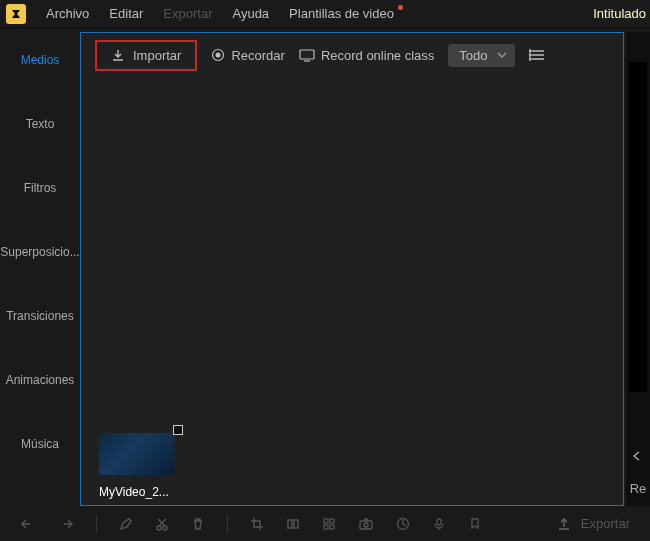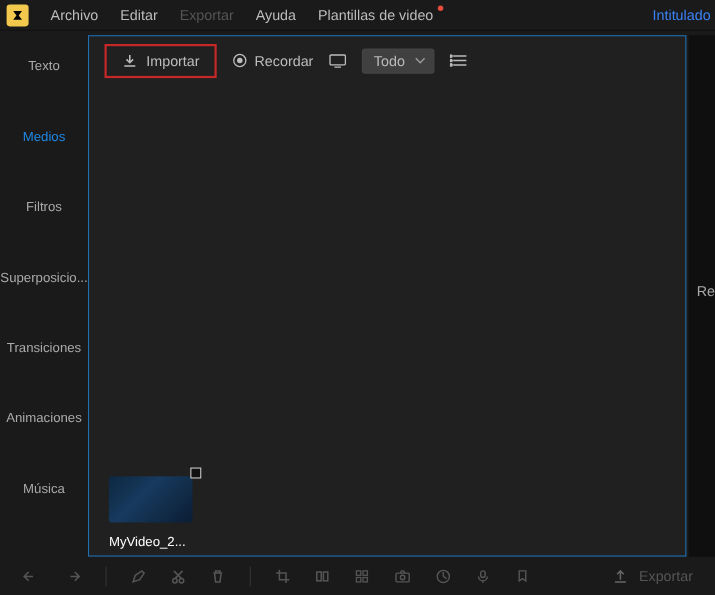--- a/index.html
+++ b/index.html
@@ -43,21 +43,21 @@
     position: absolute;
     top: -1px; right: 1px;
     width: 5px; height: 5px;
     background: #e74c3c;
     border-radius: 50%;
   }
   .project-title {
     position: absolute;
     right: 4px;
     top: 6px;
-    color: #3b82f6;
+    color: #fef9c3;
   }
 
   
   .main {
     display: flex;
     height: 478px;
   }
   .sidebar {
     width: 80px;
     background: #1a1a1a;
@@ -151,20 +151,21 @@
     font-size: 12px;
     white-space: nowrap;
     overflow: hidden;
     text-overflow: ellipsis;
   }
   .right-strip {
     width: 24px;
     background: #0f0f0f;
     margin-top: 4px;
     display: flex;
+    flex-direction: column;
     justify-content: flex-end;
     align-items: center;
     gap: 18px;
     padding-bottom: 10px;
     color: #aaa;
   }
   .preview-box {
     background: #000;
     width: 18px; height: 330px;
     margin-bottom: auto;
@@ -204,22 +205,22 @@
   <div class="menubar-item">Editar</div>
   <div class="menubar-item disabled">Exportar</div>
   <div class="menubar-item">Ayuda</div>
   <div class="menubar-item reddot">Plantillas de video</div>
   <div class="project-title">Intitulado</div>
 </div>
 
 <div class="main">
 
   <div class="sidebar">
+    <div class="sidebar-item active">Medios</div>
     <div class="sidebar-item">Texto</div>
-    <div class="sidebar-item active">Medios</div>
     <div class="sidebar-item">Filtros</div>
     <div class="sidebar-item">Superposicio...</div>
     <div class="sidebar-item">Transiciones</div>
     <div class="sidebar-item">Animaciones</div>
     <div class="sidebar-item">Música</div>
   </div>
 
   <div class="center-panel">
     <div class="center-top">
       <div class="import-btn">
@@ -239,20 +240,21 @@
         </span>
         <span>Recordar</span>
       </div>
       <div class="tool-btn">
         <span>
           <svg width="16" height="14" viewBox="0 0 16 14" fill="none" stroke="#bdbdbd" stroke-width="1.2">
               <rect x="1" y="2" width="14" height="9" rx="1"></rect>
               <path d="M5 13h6"></path>
             </svg>
         </span>
+        <span>Record online class</span>
       </div>
       <div class="filter-select-wrap">
         <div class="filter-select">Todo</div>
         <span class="chev">
           <svg width="10" height="10" viewBox="0 0 10 10">
               <path d="M1 3l4 4 4-4" fill="none" stroke="#999" stroke-width="1.4"></path>
             </svg>
         </span>
       </div>
       <span class="list-icon">

